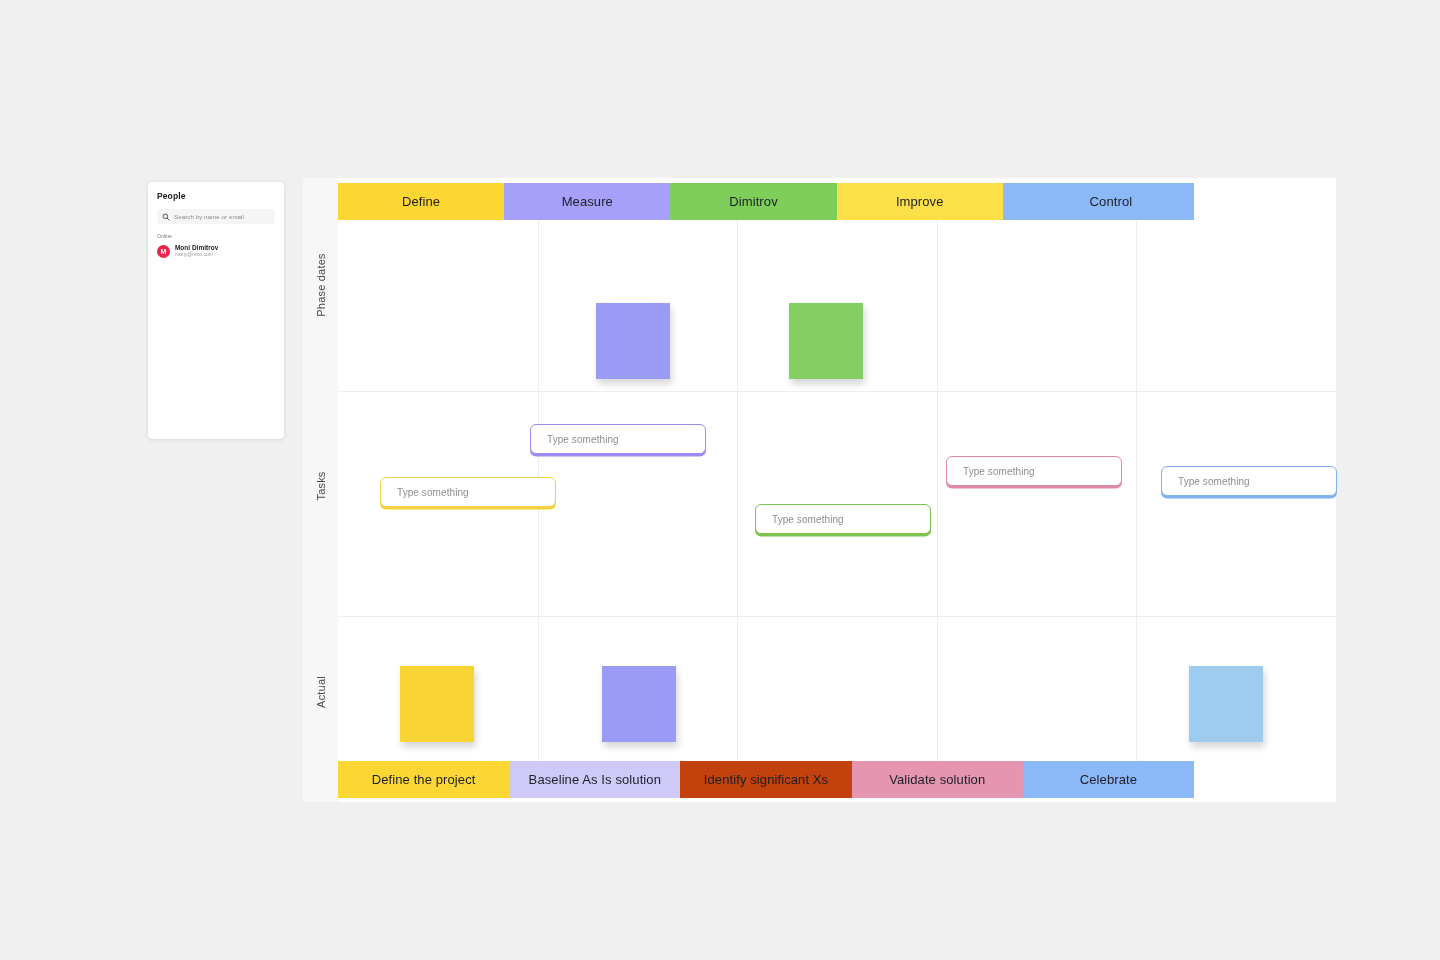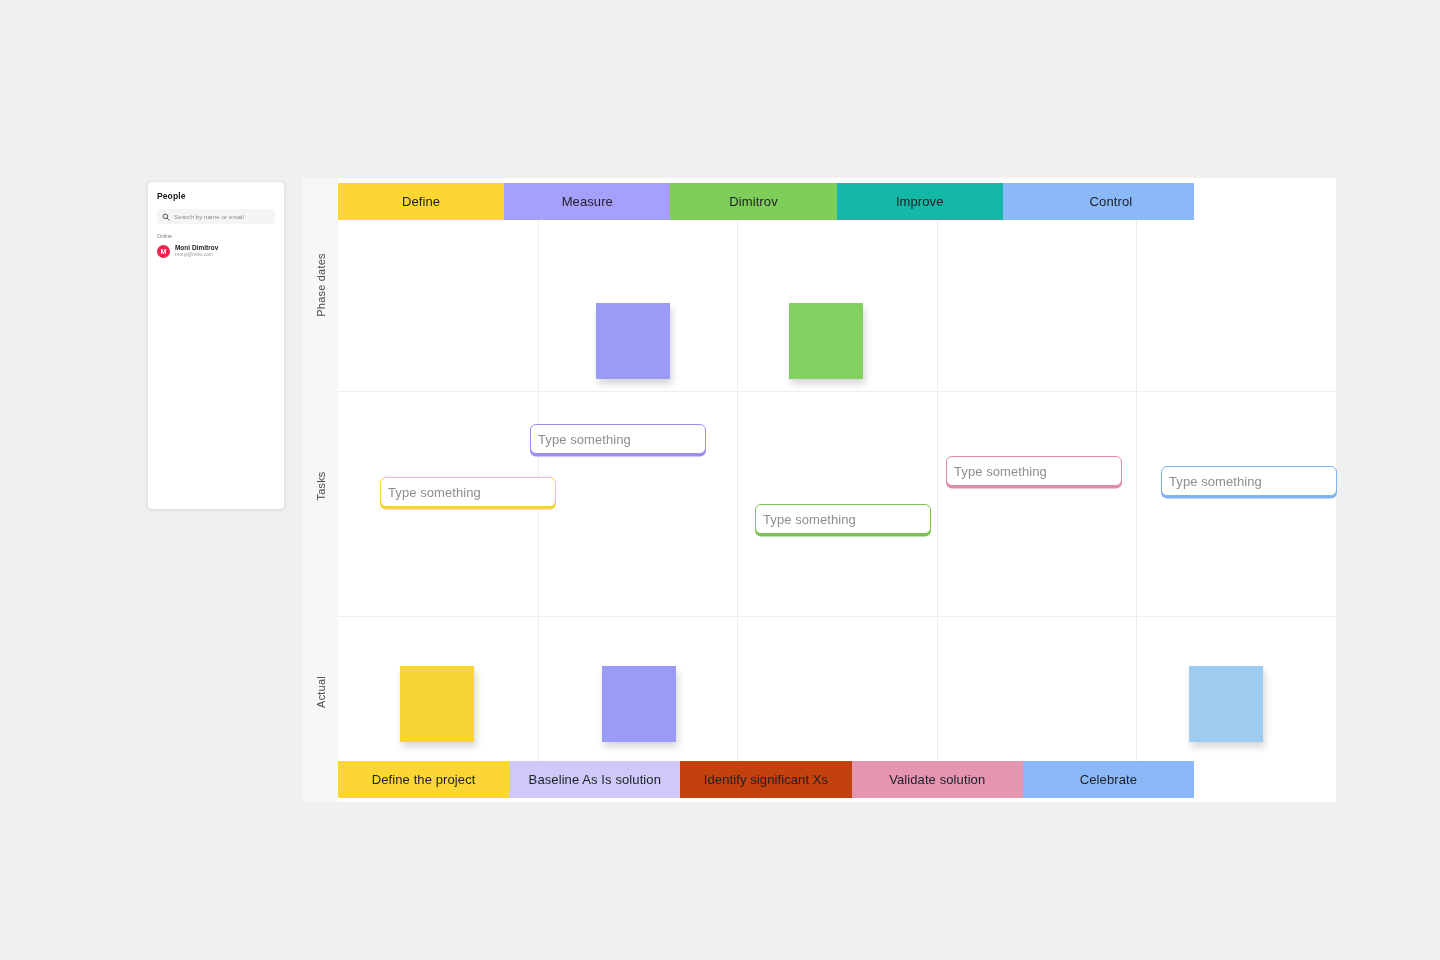--- a/index.html
+++ b/index.html
@@ -17,21 +17,21 @@
     width: 1440px;
     height: 960px;
   }
 
   
   .people-panel {
     position: absolute;
     left: 148px;
     top: 182px;
     width: 136px;
-    height: 327px;
+    height: 257px;
     background: #ffffff;
     border-radius: 4px;
     box-shadow: 0 1px 4px rgba(0,0,0,0.10), 0 0 1px rgba(0,0,0,0.10);
     padding: 0;
     box-sizing: border-box;
   }
   .people-title {
     font-size: 8.5px;
     font-weight: bold;
     color: #1a1a1a;
@@ -194,23 +194,23 @@
   }
 
   
   .type-card {
     position: absolute;
     height: 30px;
     background: #ffffff;
     border-radius: 6px;
     display: flex;
     align-items: center;
-    padding-left: 7px;
+    padding-left: 16px;
     box-sizing: border-box;
-    font-size: 13px;
+    font-size: 10px;
     color: #8e8e8e;
     letter-spacing: 0.08px;
   }
 </style>
 </head>
 <body>
 
 <div id="root">
 
   <div class="people-panel">
@@ -273,21 +273,21 @@
             <div class="type-card" style="left: 417px; top: 284px; width: 176px; border: 1.5px solid rgb(124, 195, 79); box-shadow: rgb(124, 195, 79) 0px 2.5px 0px;">Type something</div>
             <div class="type-card" style="left: 608px; top: 236px; width: 176px; border: 1.5px solid rgb(224, 138, 166); box-shadow: rgb(224, 138, 166) 0px 2.5px 0px;">Type something</div>
             <div class="type-card" style="left: 823px; top: 246px; width: 176px; border: 1.5px solid rgb(127, 178, 239); box-shadow: rgb(127, 178, 239) 0px 2.5px 0px;">Type something</div>
           </div>
       </div>
 
       <div class="header-row" id="header-row">
           <div class="phase-cell" style="background: rgb(252, 215, 52);">Define</div>
           <div class="phase-cell" style="background: rgb(167, 160, 251);">Measure</div>
           <div class="phase-cell" style="background: rgb(128, 206, 90);">Dimitrov</div>
-          <div class="phase-cell" style="background: #14b8a6; text-align: center;">Improve</div>
+          <div class="phase-cell" style="background: #fde047; text-align: center;">Improve</div>
           <div class="phase-cell" style="background: rgb(139, 184, 247); padding-left: 25px;">Control</div>
         </div>
       <div class="footer-row" id="footer-row">
           <div class="phase-cell" style="background: rgb(252, 215, 52);">Define the project</div>
           <div class="phase-cell" style="background: rgb(206, 201, 247);">Baseline As Is solution</div>
           <div class="phase-cell" style="background: #c2410c;">Identify significant Xs</div>
           <div class="phase-cell" style="background: rgb(229, 149, 176);">Validate solution</div>
           <div class="phase-cell" style="background: rgb(139, 184, 247);">Celebrate</div>
         </div>
     </div>

